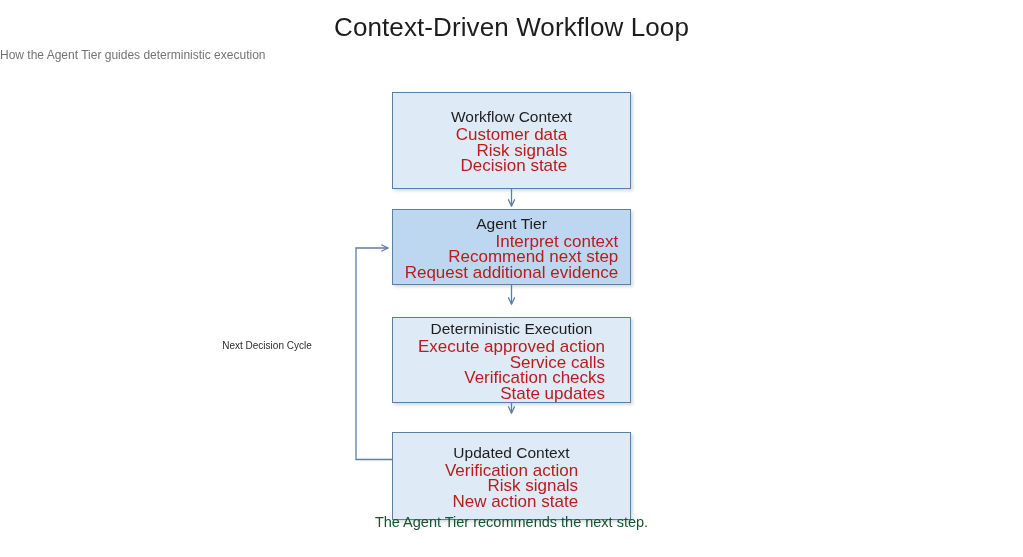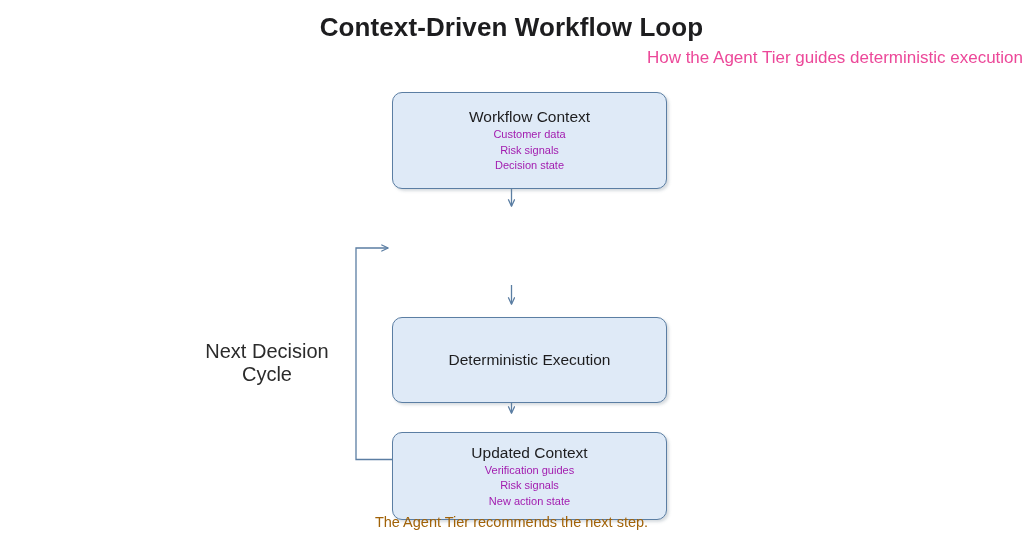--- a/index.html
+++ b/index.html
@@ -23,94 +23,94 @@
   }
 
   
   .title {
     position: absolute;
     left: 0;
     right: 0;
     top: 12px;
     text-align: center;
     font-size: 26px;
-    font-weight: 700;
+    font-weight: 400;
     letter-spacing: 0.1px;
     color: #1d1d1f;
   }
   .subtitle {
     position: absolute;
     left: 0;
     right: 0;
     top: 48px;
-    text-align: right;
-    font-size: 17px;
+    text-align: left;
+    font-size: 12px;
     font-weight: 400;
-    color: #ec4899;
+    color: #737373;
   }
 
   
   .footer {
     position: absolute;
     left: 0;
     right: 0;
     top: 512px;
     text-align: center;
     font-size: 14.5px;
     line-height: 21px;
-    color: #a16207;
+    color: #14532d;
   }
   .footer-line { display: block; }
 
   
   .node {
     position: absolute;
     left: 392px;
-    width: 275px;
+    width: 239px;
     box-sizing: border-box;
     border: 1.6px solid #5b7ea3;
-    border-radius: 10px;
+    border-radius: 0;
     background: #dfeaf7;
     box-shadow: 2px 2px 3px rgba(120,135,150,0.30);
     display: flex;
     flex-direction: column;
     align-items: center;
     justify-content: center;
-    text-align: center;
+    text-align: right;
   }
   .node.accent {
     background: #bdd7f0;
   }
   .node-title {
     font-size: 15.5px;
     font-weight: 400;
     color: #1d1d1f;
     line-height: 19px;
     margin-bottom: 1px;
   }
   .node-lines {
-    font-size: 11px;
+    font-size: 17px;
     line-height: 15.5px;
-    color: #a21caf;
+    color: #b91c1c;
   }
   .node-line { display: block; }
 
   #node-workflow-context      { top: 92px;  height: 97px; }
   #node-agent-tier            { top: 209px; height: 76px; }
   #node-deterministic-execution { top: 317px; height: 86px; }
   #node-updated-context       { top: 432px; height: 88px; }
 
   
   .loop-label {
     position: absolute;
     left: 182px;
     top: 340px;
     width: 170px;
     text-align: center;
-    font-size: 20px;
+    font-size: 10px;
     color: #2b2b2b;
   }
 
   
   #connectors {
     position: absolute;
     inset: 0;
     pointer-events: none;
   }
 </style>
@@ -142,29 +142,43 @@
 
   <div class="node" id="node-workflow-context">
     <div class="node-title">Workflow Context</div>
     <div class="node-lines">
       <span class="node-line">Customer data</span>
       <span class="node-line">Risk signals</span>
       <span class="node-line">Decision state</span>
     </div>
   </div>
 
+  <div class="node accent" id="node-agent-tier">
+    <div class="node-title">Agent Tier</div>
+    <div class="node-lines">
+      <span class="node-line">Interpret context</span>
+      <span class="node-line">Recommend next step</span>
+      <span class="node-line">Request additional evidence</span>
+    </div>
+  </div>
 
   <div class="node" id="node-deterministic-execution">
     <div class="node-title">Deterministic Execution</div>
+    <div class="node-lines">
+      <span class="node-line">Execute approved action</span>
+      <span class="node-line">Service calls</span>
+      <span class="node-line">Verification checks</span>
+      <span class="node-line">State updates</span>
+    </div>
   </div>
 
   <div class="node" id="node-updated-context">
     <div class="node-title">Updated Context</div>
     <div class="node-lines">
-      <span class="node-line">Verification guides</span>
+      <span class="node-line">Verification action</span>
       <span class="node-line">Risk signals</span>
       <span class="node-line">New action state</span>
     </div>
   </div>
 
   <div class="footer">
     <span class="footer-line">The Agent Tier recommends the next step.</span>
   </div>
 
 </div>

